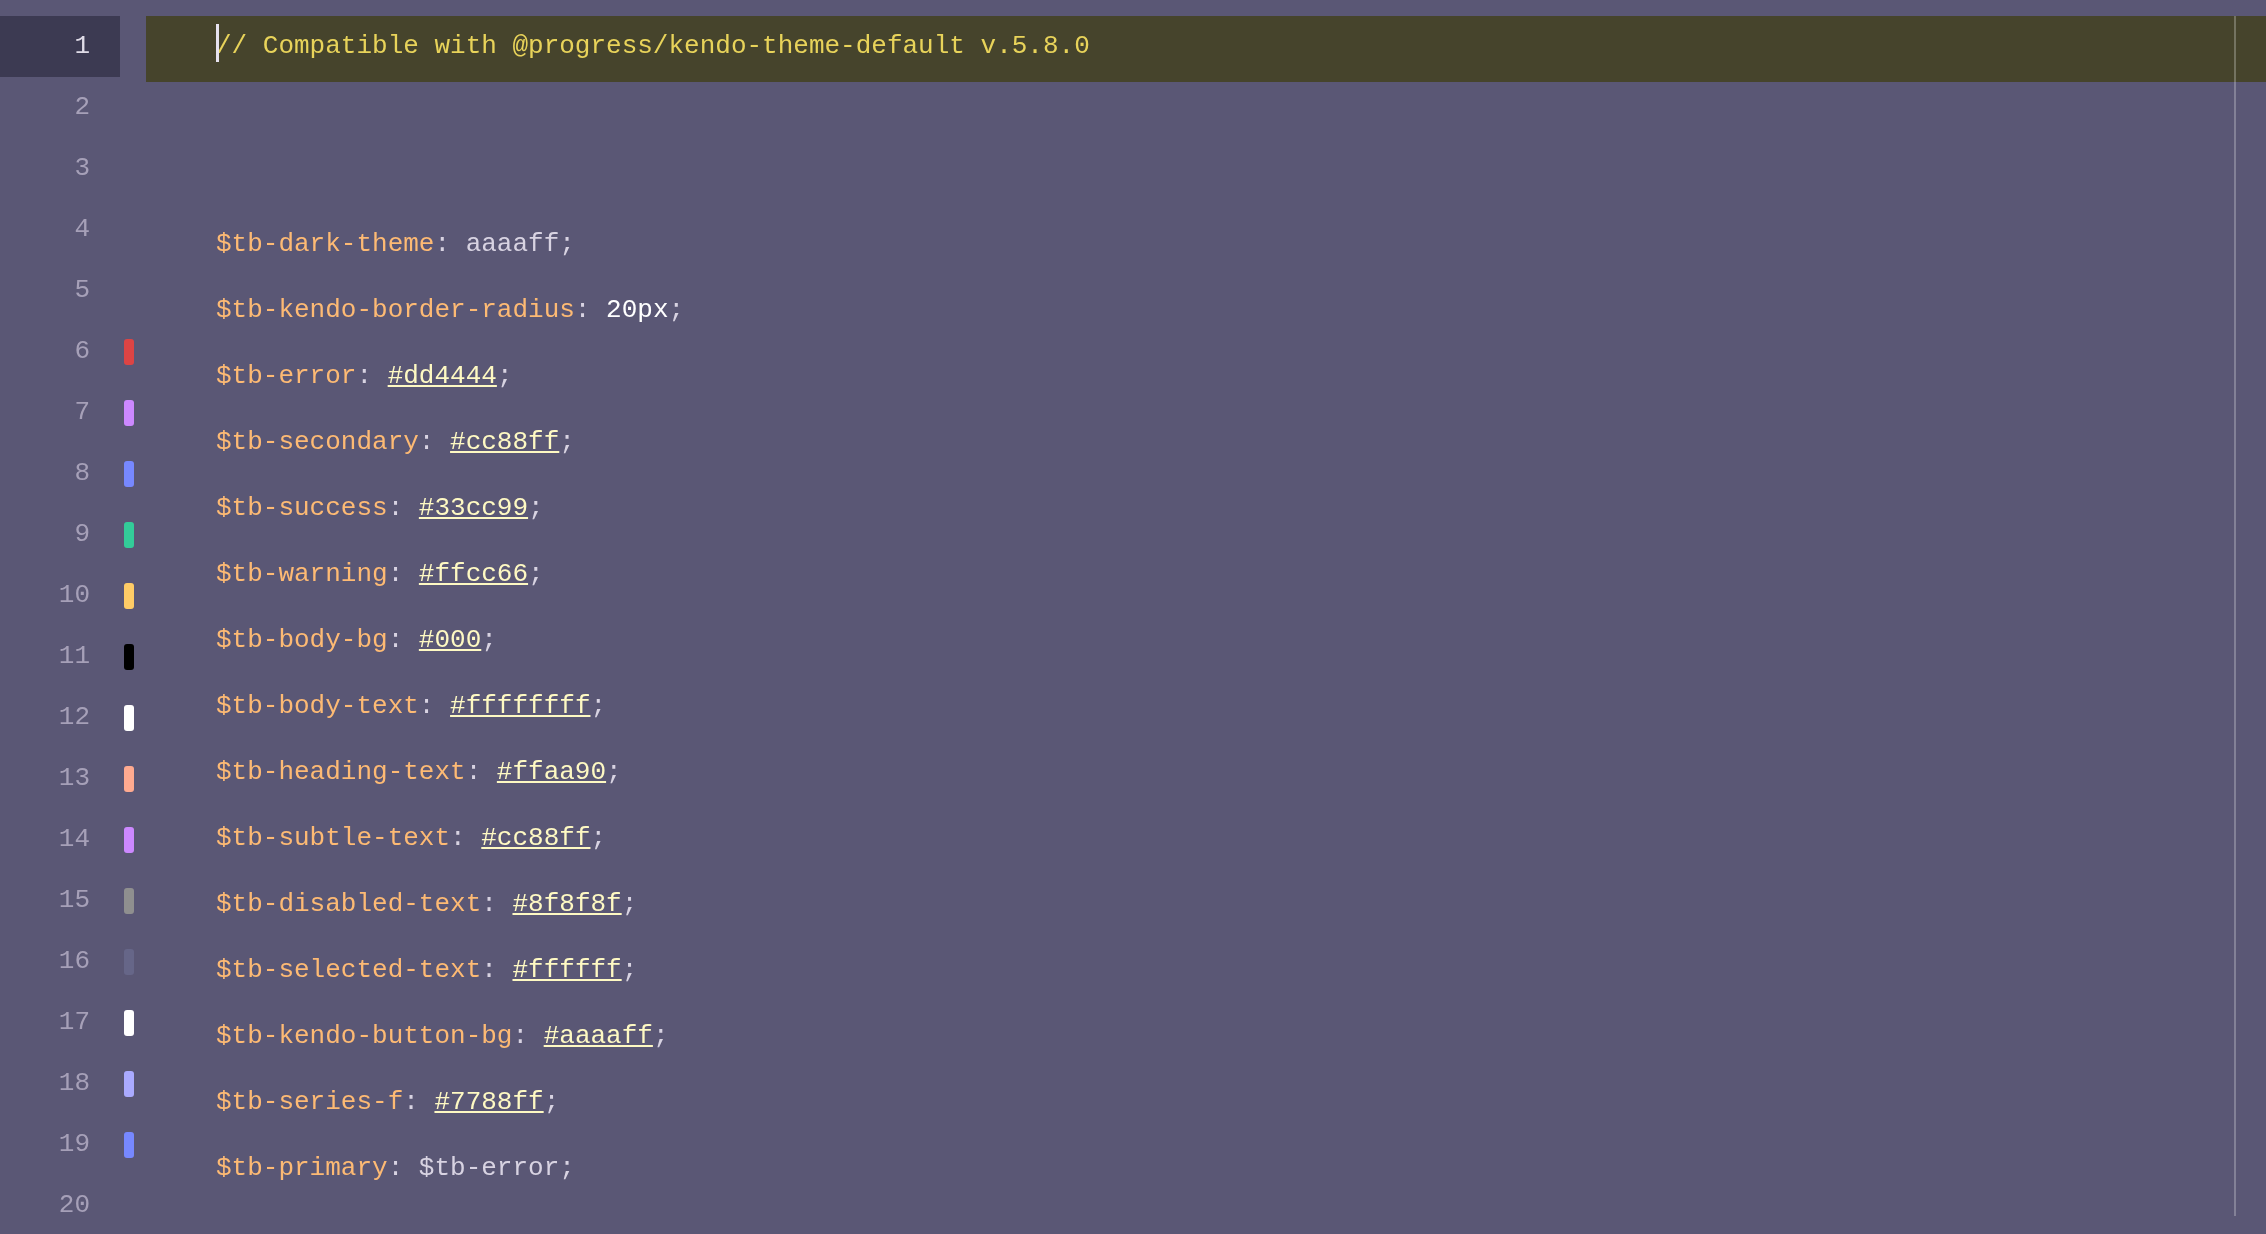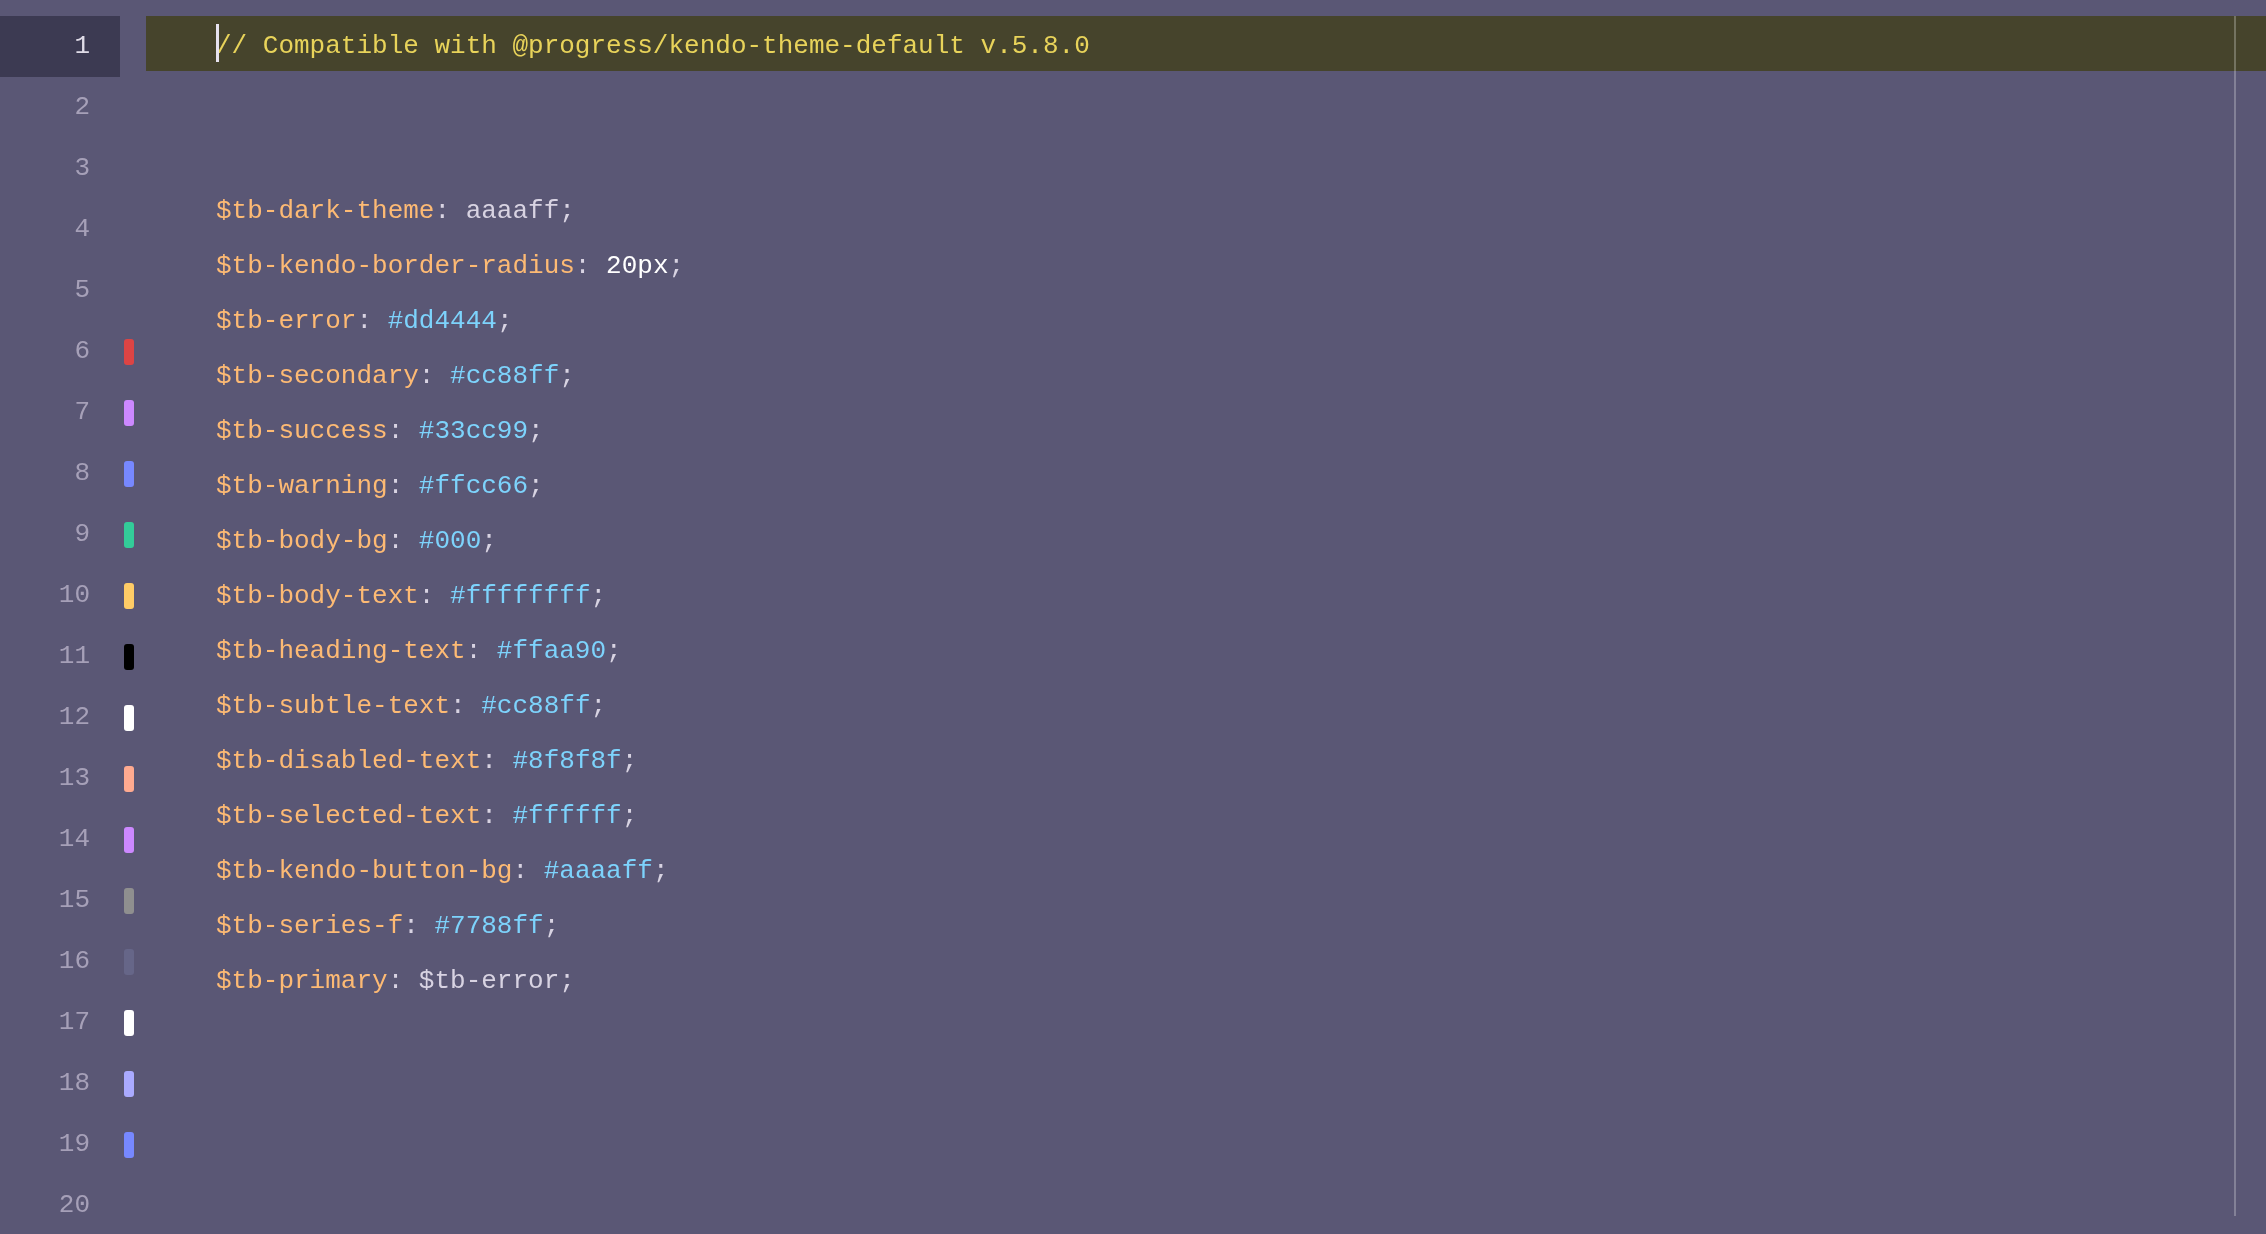--- a/index.html
+++ b/index.html
@@ -51,21 +51,21 @@
     width: 10px;
     height: 26px;
     border-radius: 3px;
   }
   .code-col {
     flex: 1 1 auto;
     padding-top: 16px;
     position: relative;
   }
   .code-col .line {
-    height: 55px;
+    height: 66px;
     line-height: 61px;
     white-space: pre;
     padding-left: 70px;
     font-size: 26px;
   }
   .code-col .line.active {
     background: #46442c;
   }
   .scroll-indicator {
     position: absolute;
@@ -84,21 +84,21 @@
     margin-right: -3px;
     position: relative;
     top: -3px;
   }
   
   .t-comment { color: #e8d35a; }            
   .t-var     { color: #fdba74; }            
   .t-punct   { color: #d8d3e2; }            
   .t-key     { color: #d8d3e2; }            
   .t-num     { color: #ffffff; }            
-  .t-hex     { color: #7dd3fc; }            
+  .t-hex     { color: #fef9c3; text-decoration: underline; }            
   .t-ident   { color: #d8d3e2; }
 </style>
 </head>
 <body>
 
 <div class="editor">
   <div class="gutter">
       <div class="ln active">1</div>
       <div class="ln">2</div>
       <div class="ln">3</div>

